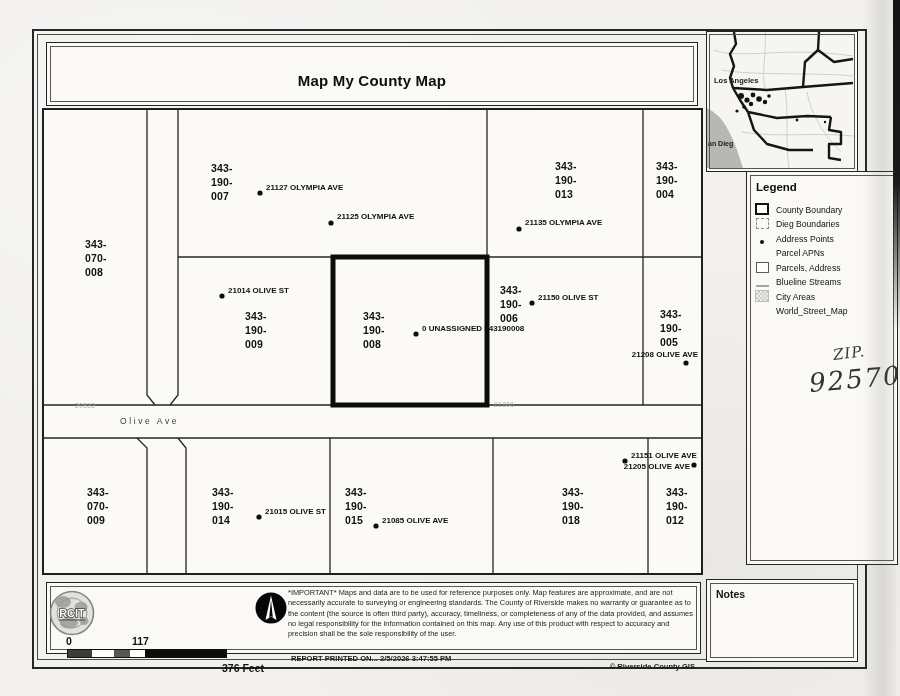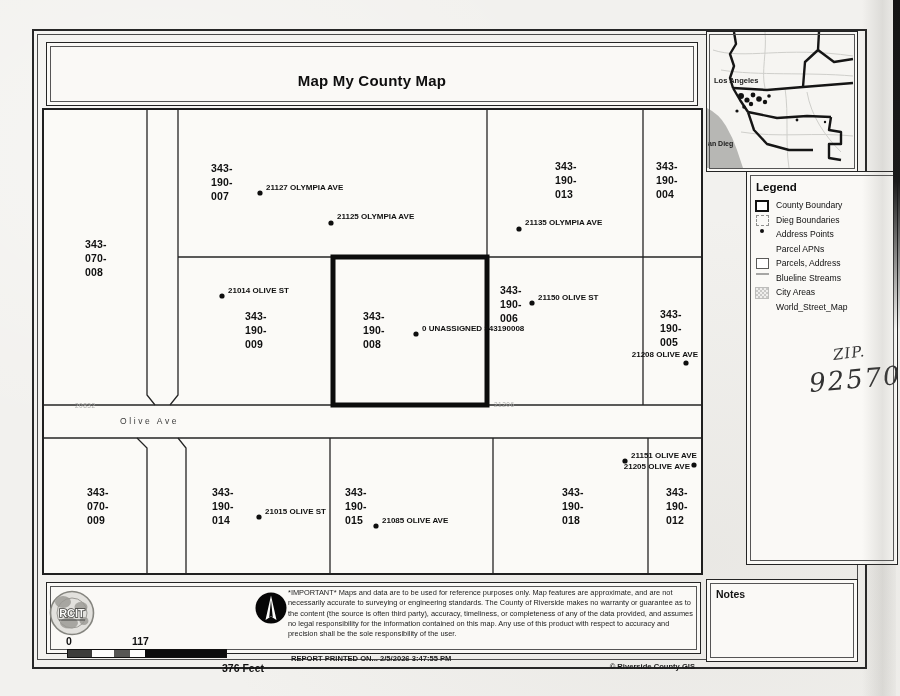--- a/index.html
+++ b/index.html
@@ -35,21 +35,21 @@
   .panel{
     position:absolute;background:#faf9f6;border:1.6px solid #242424;
     outline:1px solid #555;outline-offset:-5px;
   }
   .title-box{left:46px;top:42px;width:650px;height:62px;display:flex;align-items:center;justify-content:center;}
   .title-box .t{margin-top:12px;font-size:15px;font-weight:bold;letter-spacing:.2px;color:#0e0e0e;}
   .map-wrap{position:absolute;left:42px;top:108px;width:661px;height:467px;}
   .inset-box{left:706px;top:31px;width:150px;height:139px;padding:0;overflow:hidden;outline-offset:-4px;}
   .legend-box{left:706px;top:171px;width:150px;height:392px;margin-left:40px;}
   .legend-title{font-size:11.5px;font-weight:bold;margin:9px 0 7px 9px;color:#0d0d0d;}
-  .legend-row{display:flex;align-items:flex-start;height:14.5px;margin-left:7px;}
+  .legend-row{display:flex;align-items:flex-end;height:14.5px;margin-left:7px;}
   .legend-sym{width:16px;display:flex;justify-content:center;align-items:center;flex:0 0 16px;margin-right:6px;}
   .legend-label{font-size:8.6px;font-weight:500;color:#0f0f0f;white-space:nowrap;}
   .sym-county{width:10px;height:8px;border:2.6px solid #111;background:#fff;}
   .sym-cityb{width:11px;height:9px;border:1.5px dashed #8f8f8d;background:transparent;}
   .sym-dot{width:4px;height:4px;border-radius:50%;background:#111;}
   .sym-parcel{width:11px;height:9px;border:1.2px solid #5a5a58;background:#fff;}
   .sym-stream{width:13px;height:2px;background:#a6a6a4;}
   .sym-cityarea{
     width:12px;height:10px;border:1px solid #bdbdbb;
     background-image:

